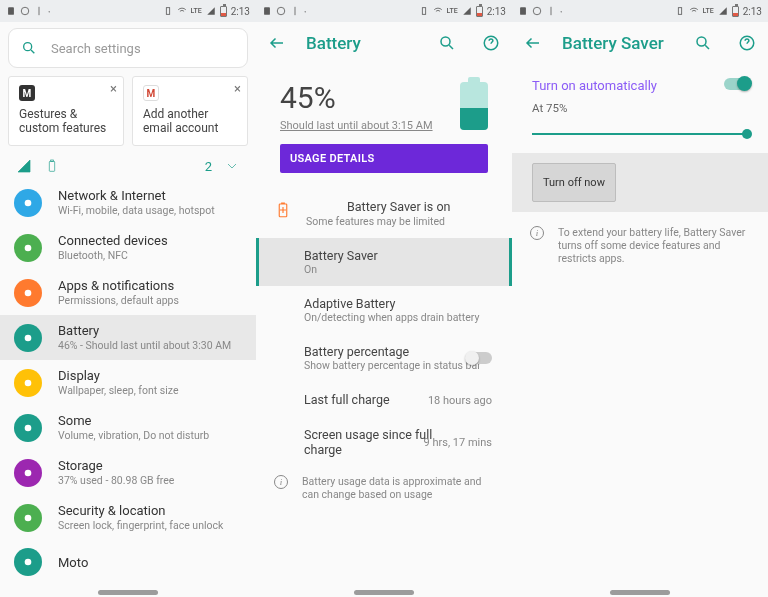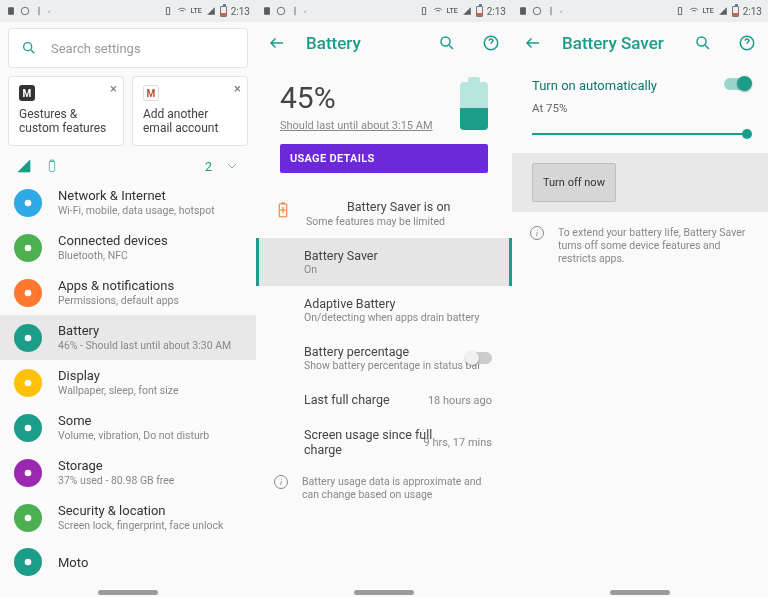--- a/index.html
+++ b/index.html
@@ -13,21 +13,21 @@
   .batt { width: 7px; height: 11px; border: 1px solid #777; border-radius: 1px; position: relative; }
   .batt::before { content: ""; position: absolute; top: -3px; left: 2px; width: 3px; height: 2px; background: #777; }
   .batt::after { content: ""; position: absolute; bottom: 0; left: 0; right: 0; height: 30%; background: #e05a46; }
   .lte { font-size: 7px; font-weight: 500; }
   
   .appbar { height: 42px; display: flex; align-items: center; padding: 0 12px; gap: 20px; color: #1c9d8a; }
   .appbar .title { font-size: 17px; font-weight: 500; flex: 1; color: #1c9d8a; }
   .appbar .icon { width: 18px; height: 18px; display: flex; align-items: center; justify-content: center; }
   .appbar svg { stroke: #1c9d8a; fill: none; stroke-width: 2; }
   
-  .search-card { margin: 6px 8px 8px; background: #fff; border: 1px solid #e3e3e3; border-radius: 3px; height: 40px; display: flex; align-items: center; padding: 18px 12px; gap: 14px; color: #9a9a9a; font-size: 13px; }
+  .search-card { margin: 6px 8px 8px; background: #fff; border: 1px solid #e3e3e3; border-radius: 9px; height: 40px; display: flex; align-items: center; padding: 18px 12px; gap: 14px; color: #9a9a9a; font-size: 13px; }
   .search-card svg { width: 16px; height: 16px; stroke: #1c9d8a; fill: none; stroke-width: 2; }
   .sugg-row { display: flex; gap: 8px; padding: 0 8px 8px; }
   .sugg-card { flex: 1; background: #fff; border: 1px solid #e3e3e3; border-radius: 3px; padding: 8px 10px 10px; position: relative; font-size: 12px; color: #444; min-height: 60px; }
   .sugg-card .close { position: absolute; top: 4px; right: 6px; font-size: 13px; color: #777; cursor: pointer; }
   .sugg-card .logo { width: 16px; height: 16px; margin-bottom: 6px; display: flex; align-items: center; justify-content: center; background: #333; color: #fff; border-radius: 3px; font-size: 10px; font-weight: 700; }
   .sugg-card .logo.gmail { background: #fff; border: 1px solid #ddd; color: #d14836; }
   .cond-row { display: flex; align-items: center; gap: 12px; padding: 4px 16px 6px; color: #1c9d8a; font-size: 13px; }
   .cond-row .spacer { flex: 1; }
   .cond-row svg { width: 16px; height: 16px; stroke: #1c9d8a; fill: #1c9d8a; }
   .list { flex: 1; overflow: hidden; }
@@ -55,21 +55,21 @@
   .section .st { font-size: 12.5px; color: #444; }
   .section .ss { font-size: 10.5px; color: #888; margin-top: 0; }
   .section.sel { background: #e5e5e5; border-left: 3px solid #1c9d8a; border-right: 3px solid #1c9d8a; padding-left: 45px; }
   .section .val { position: absolute; right: 20px; top: 50%; transform: translateY(-50%); font-size: 11px; color: #888; }
   .switch { position: absolute; right: 20px; top: 50%; transform: translateY(-50%); width: 26px; height: 12px; background: #ccc; border-radius: 6px; }
   .switch::after { content: ""; position: absolute; width: 14px; height: 14px; background: #f0f0f0; border-radius: 50%; top: -1px; left: -1px; box-shadow: 0 1px 2px rgba(0,0,0,.3); }
   .foot-note { display: flex; gap: 14px; padding: 8px 18px 0; font-size: 10.5px; color: #888; align-items: flex-start; }
   .foot-note .fi { width: 14px; height: 14px; border: 1.5px solid #888; border-radius: 50%; display: flex; align-items: center; justify-content: center; font-size: 9px; flex-shrink: 0; font-style: italic; font-family: serif; }
   
   .bs-row { padding: 14px 20px 4px 20px; position: relative; }
-  .bs-row .rt { font-size: 13px; color: #0f766e; }
+  .bs-row .rt { font-size: 13px; color: #8b5cf6; }
   .bs-row .rv { font-size: 11.5px; color: #666; margin-top: 8px; }
   .switch-on { position: absolute; right: 18px; top: 14px; width: 26px; height: 12px; background: #9bd4ca; border-radius: 6px; }
   .switch-on::after { content: ""; position: absolute; width: 15px; height: 15px; background: #1c9d8a; border-radius: 50%; top: -2px; right: -2px; box-shadow: 0 1px 2px rgba(0,0,0,.3); }
   .slider { margin: 14px 20px 18px; height: 2px; background: #1c9d8a; position: relative; }
   .slider::after { content: ""; position: absolute; right: -4px; top: -4px; width: 10px; height: 10px; background: #1c9d8a; border-radius: 50%; }
   .turnoff-bar { background: #e8e8e8; padding: 10px 20px; }
   .turnoff-btn { background: #d6d6d6; border: 1px solid #bdbdbd; font-size: 11px; color: #333; padding: 12px 10px; border-radius: 2px; display: inline-block; }
   .navbar { position: absolute; bottom: 2px; left: 50%; transform: translateX(-50%); width: 60px; height: 5px; background: #9c9c9c; border-radius: 3px; }
 </style>
 </head>

